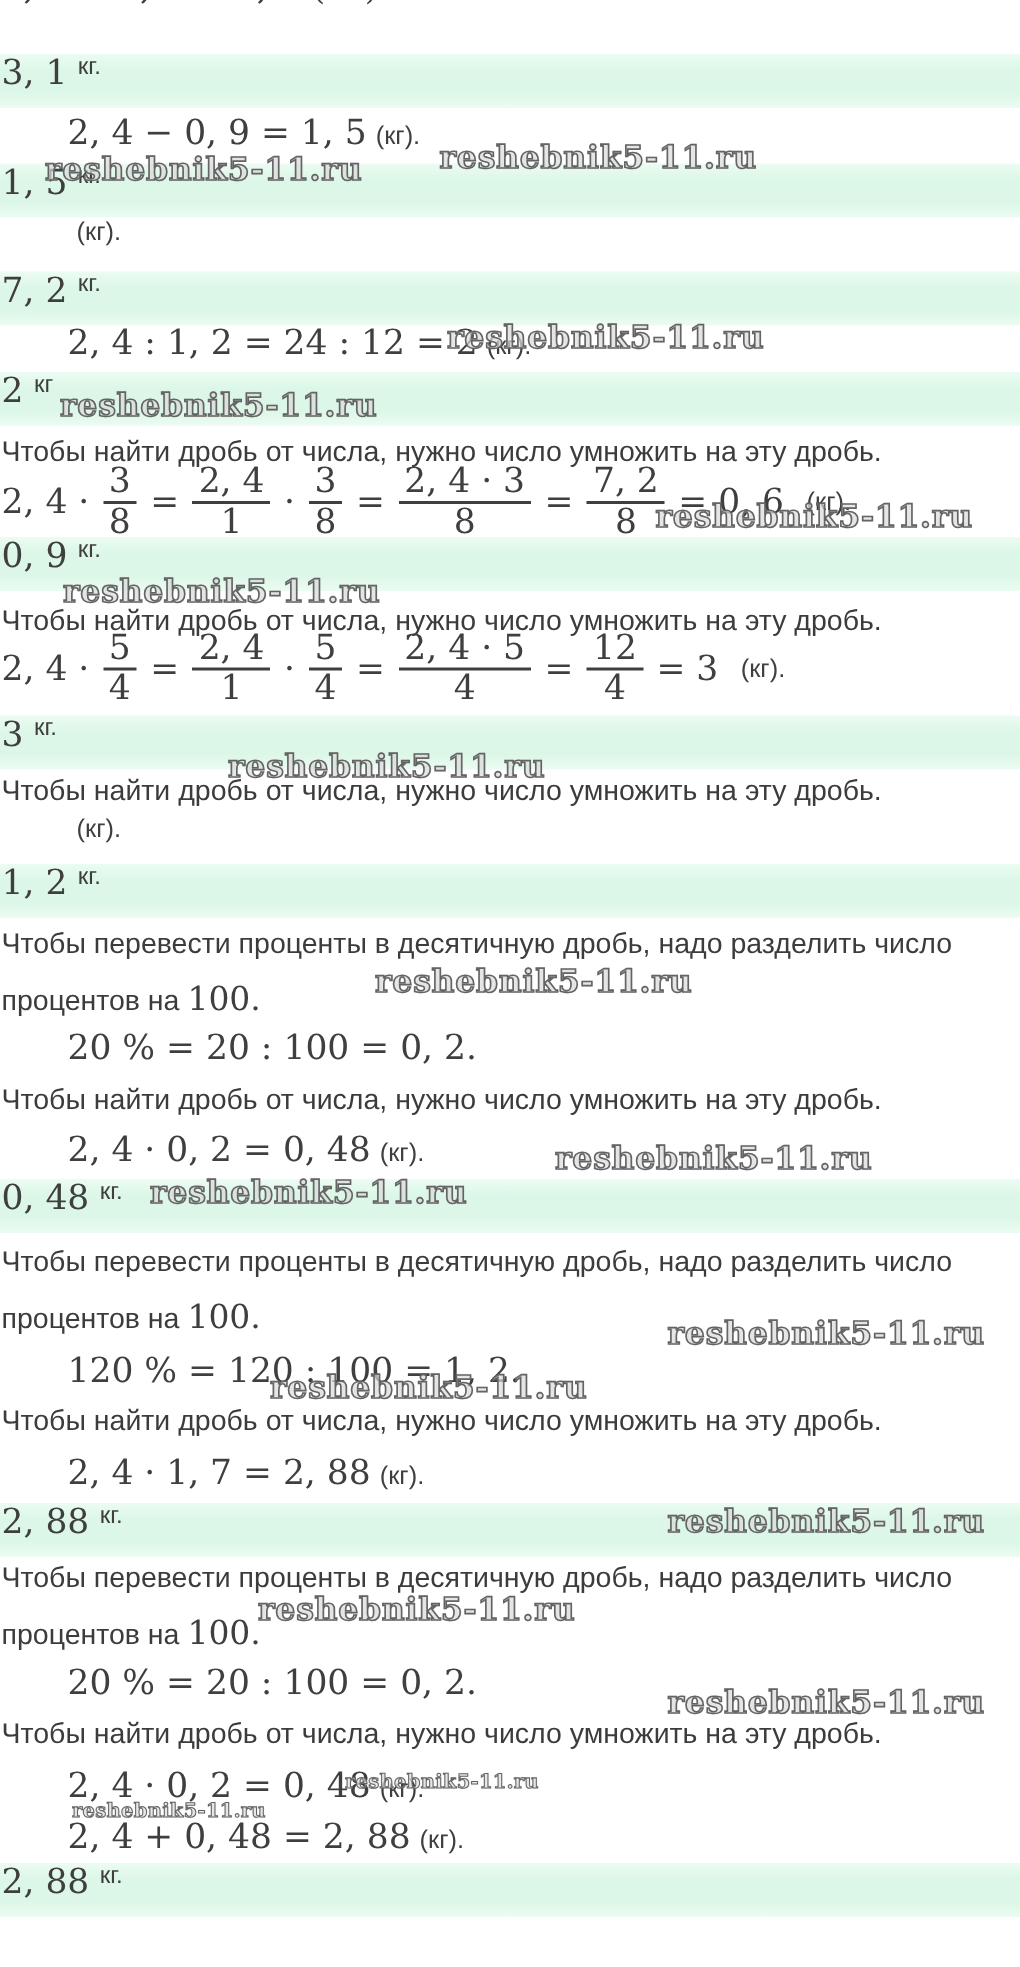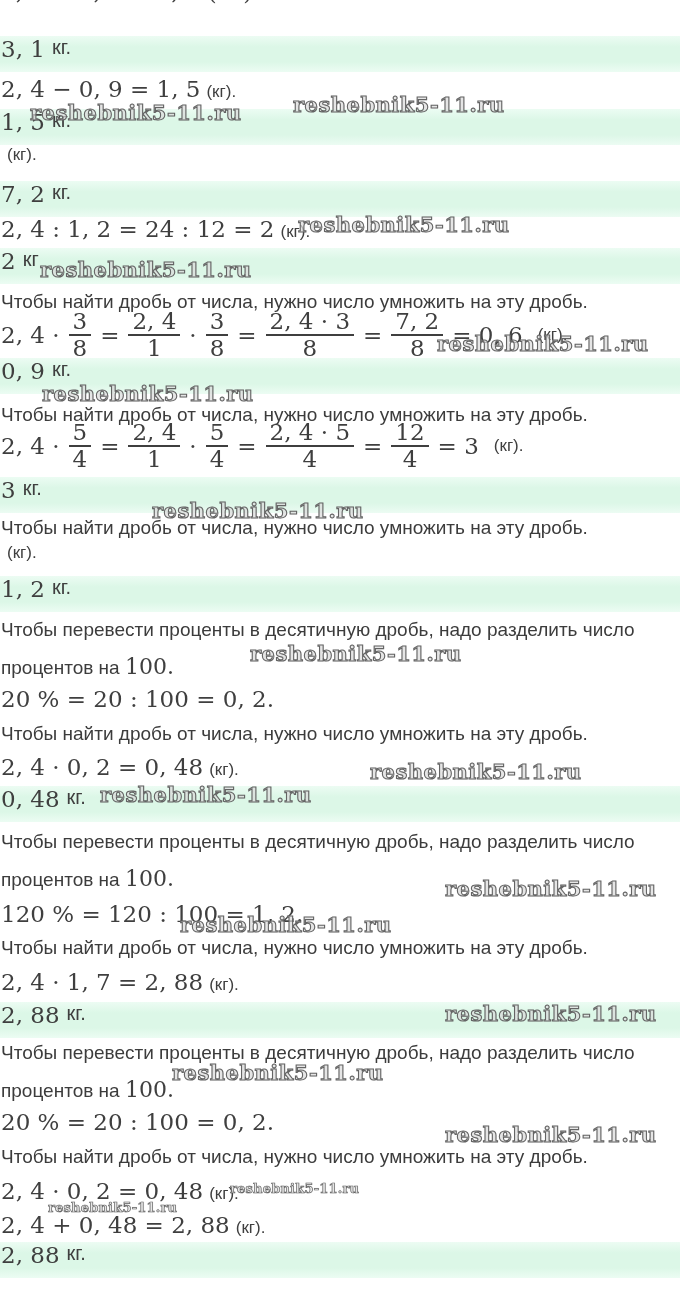--- a/index.html
+++ b/index.html
@@ -11,23 +11,23 @@
   
   .ans {
     position:absolute; left:0; width:680px; height:36px;
     background:linear-gradient(180deg,#ecfcf3 0%,#dcf7e7 30%,#dcf7e7 72%,#ecfcf3 100%);
     display:flex; align-items:flex-start; padding-left:1px; box-sizing:border-box;
   }
   .math {
     font-family:"DejaVu Serif","Liberation Serif",serif;
     font-size:23px; color:#3f3f3f; white-space:nowrap;
   }
-  .unit  { font-family:"Liberation Sans",sans-serif; font-size:20px; color:#3f3f3f; margin-left:7px; }
+  .unit  { font-family:"Liberation Sans",sans-serif; font-size:16px; color:#3f3f3f; margin-left:7px; }
   .funit { font-family:"Liberation Sans",sans-serif; font-size:17px; color:#3f3f3f; margin-left:6px; }
-  .formula { position:absolute; left:1px; white-space:nowrap; display:flex; align-items:baseline; }
+  .formula { position:absolute; left:1px; white-space:nowrap; display:flex; align-items:baseline;padding-left:44px; }
   .rule {
     position:absolute; left:1px; font-family:"Liberation Sans",sans-serif;
     font-size:19px; color:#3c3c3c; white-space:nowrap;
   }
   .eqrow { position:absolute; left:1px; display:flex; align-items:center; gap:9px; }
   .frac {
     display:inline-flex; flex-direction:column; align-items:stretch; text-align:center;
     font-family:"DejaVu Serif","Liberation Serif",serif; font-size:23px; color:#3f3f3f; line-height:1.08;
   }
   .frac .num { display:block; border-bottom:2px solid #3f3f3f; padding:0 4px; }

